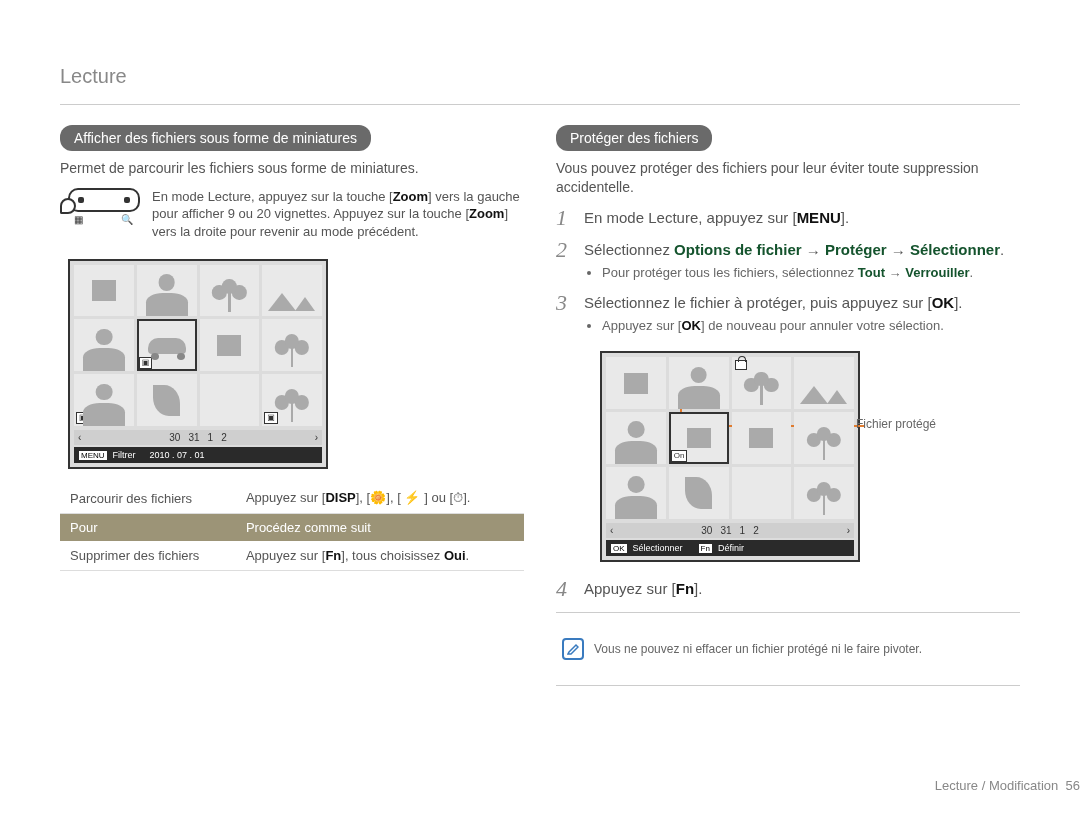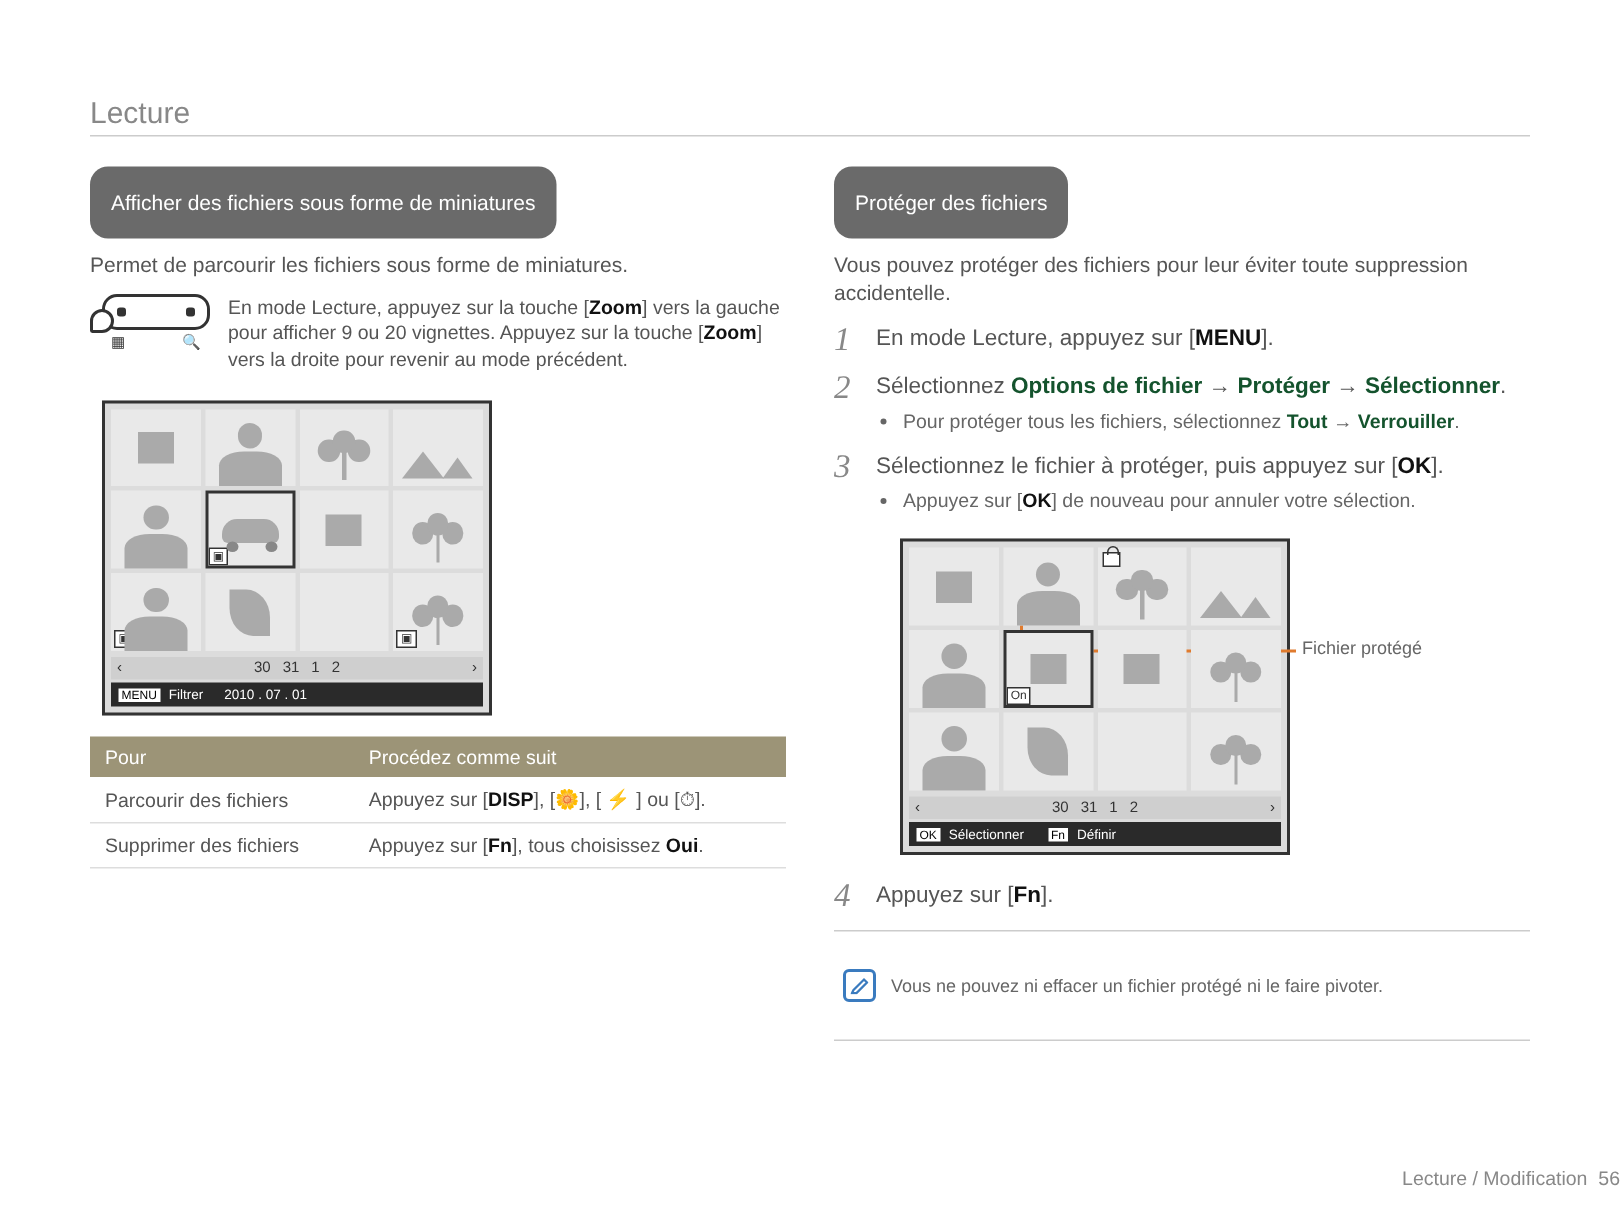--- a/index.html
+++ b/index.html
@@ -12,37 +12,37 @@
     position: relative;
   }
   .page {
     padding: 65px 60px 30px 60px;
   }
   .header-title {
     font-size: 20px;
     color: #888;
     font-weight: 300;
     border-bottom: 1px solid #ccc;
-    padding-bottom: 2px;
+    padding-bottom: 16px;
     margin-bottom: 20px;
   }
   .columns {
     display: flex;
     gap: 32px;
   }
   .col {
     flex: 1;
     min-width: 0;
   }
   .pill {
     display: inline-block;
     background: #6a6a6a;
     color: #fff;
     font-size: 14px;
-    padding: 16px 14px;
+    padding: 5px 14px;
     border-radius: 12px;
     margin-bottom: 8px;
   }
   .body-text {
     font-size: 14px;
     color: #555;
     line-height: 1.35;
     margin-bottom: 10px;
   }
   .zoom-block {
@@ -245,21 +245,21 @@
   }
   .callout-line::before{
     content:""; position:absolute; left:-32px; top:-48px;
     width:32px; height:48px; border:2px solid #e07b2e; border-right:none; border-bottom:none;
   }
   .callout-dot {
     position:absolute; left:96px; top:24px;
     width:6px; height:6px; background:#e07b2e; border-radius:50%;
   }
   .callout-text {
-    position:absolute; left:284px; top:66px;
+    position:absolute; left:272px; top:66px;
     font-size:12px; color:#666;
     white-space: nowrap;
   }
   .info-box {
     display:flex; gap:10px;
     border-top:1px solid #ccc;
     border-bottom:1px solid #ccc;
     padding:25px 6px;
     margin-top:12px;
     align-items:center;
@@ -340,28 +340,28 @@
         <div class="thumb-footer">
           <span class="mkey">MENU</span>
           <span>Filtrer</span>
           <span style="margin-left:8px;">2010 . 07 . 01</span>
         </div>
       </div>
 
       <table class="action-table">
         <tbody>
             <tr>
-          <th>Pour</th>
-          <th>Procédez comme suit</th>
-        </tr>
-        <tr>
           <td>Parcourir des fichiers</td>
           <td>
             <span>Appuyez sur [</span><span class="kbd">DISP</span><span>], [🌼], [ ⚡ ] ou [⏱].</span>
           </td>
+        </tr>
+        <tr>
+          <th>Pour</th>
+          <th>Procédez comme suit</th>
         </tr>
         <tr>
           <td>Supprimer des fichiers</td>
           <td>
             <span>Appuyez sur [</span><span class="kbd">Fn</span><span>], tous choisissez </span><span class="kbd">Oui</span><span>.</span>
           </td>
         </tr>
       </tbody>
         </table>
     </div>

